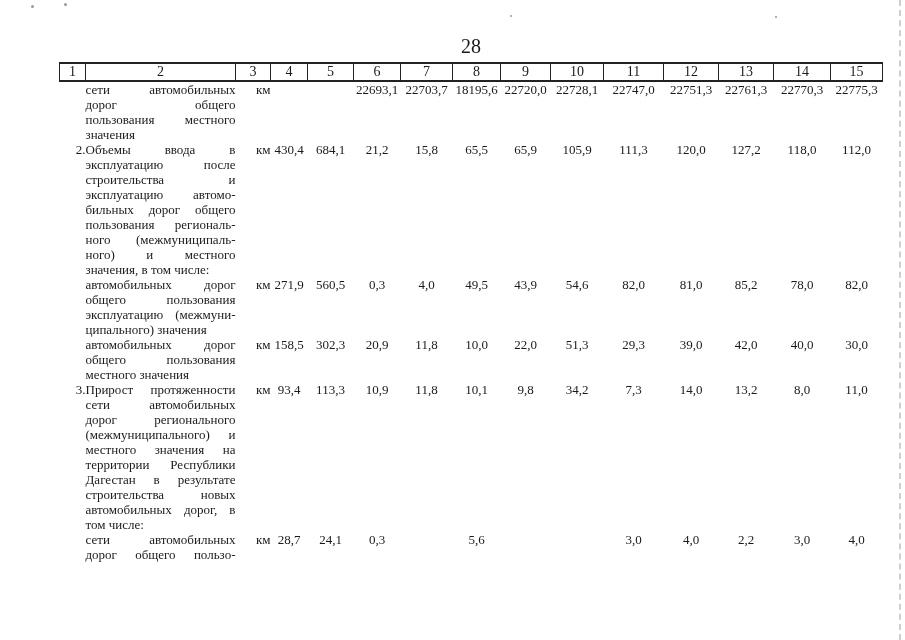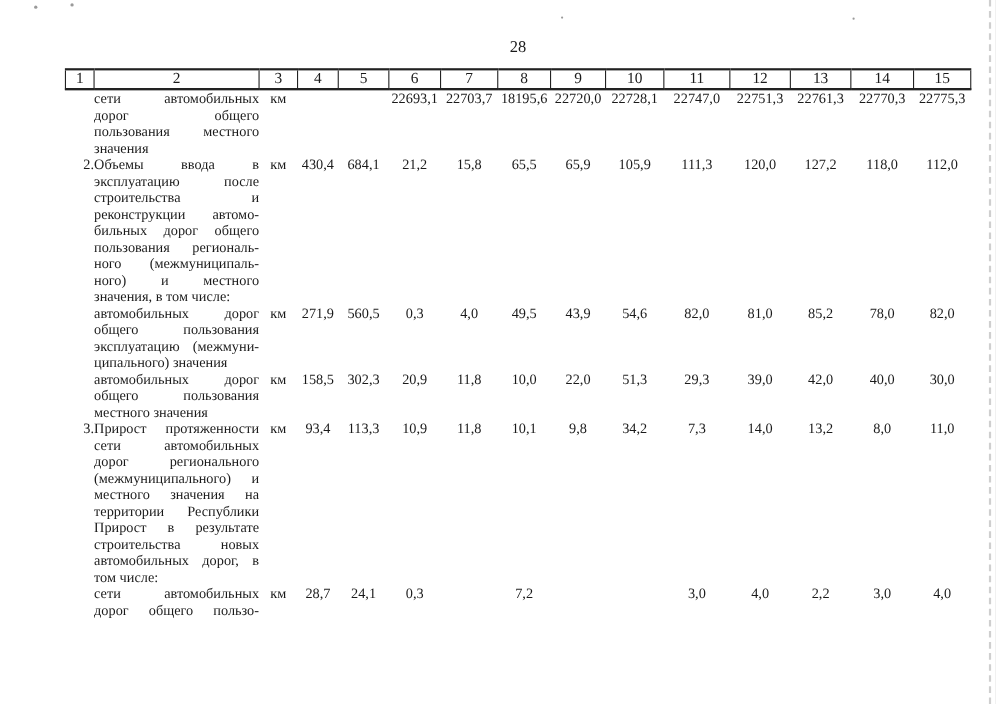--- a/index.html
+++ b/index.html
@@ -11,21 +11,21 @@
     font-family: "Liberation Serif", "DejaVu Serif", serif;
     color: #1a1a1a;
     overflow: hidden;
   }
   .page-number {
     position: absolute;
     top: 35px;
     left: 451px;
     width: 40px;
     text-align: center;
-    font-size: 15px;
+    font-size: 20px;
   }
   table.doc {
     position: absolute;
     left: 59px;
     top: 62px;
     width: 823px;
     border-collapse: collapse;
     table-layout: fixed;
   }
   table.doc thead th {
@@ -48,21 +48,21 @@
     line-height: 15px;
     padding: 0;
   }
   tr.r0 td { padding-top: 9px; }
   tr.r1 td { padding-top: 8px; }
   tr.r2 td { padding-top: 7px; }
   tr.r3 td { padding-top: 6px; }
   tr.r4 td { padding-top: 10px; }
   tr.r5 td { padding-top: 2px; }
   td.num  { text-align: right; padding-right: 6px; }
-  td.unit { text-align: center; }
+  td.unit { text-align: right; }
   td.val  { text-align: center; }
   td.txt .ln {
     text-align: justify;
     text-align-last: justify;
   }
   td.txt .ln-last {
     text-align: center;
     text-align-last: left;
   }
   .edge-dashes {
@@ -157,21 +157,21 @@
         <td class="val">22761,3</td>
         <td class="val">22770,3</td>
         <td class="val">22775,3</td>
       </tr>
       <tr class="r1">
         <td class="num">2.</td>
         <td class="txt">
             <div class="ln">Объемы ввода в</div>
             <div class="ln">эксплуатацию после</div>
             <div class="ln">строительства и</div>
-            <div class="ln">реконструкции автомо-</div>
+            <div class="ln">эксплуатацию автомо-</div>
             <div class="ln">бильных дорог общего</div>
             <div class="ln">пользования региональ-</div>
             <div class="ln">ного (межмуниципаль-</div>
             <div class="ln">ного) и местного</div>
             <div class="ln-last">значения, в том числе:</div>
           </td>
         <td class="unit">км</td>
         <td class="val">430,4</td>
         <td class="val">684,1</td>
         <td class="val">21,2</td>
@@ -230,21 +230,21 @@
       </tr>
       <tr class="r4">
         <td class="num">3.</td>
         <td class="txt">
             <div class="ln">Прирост протяженности</div>
             <div class="ln">сети автомобильных</div>
             <div class="ln">дорог регионального</div>
             <div class="ln">(межмуниципального) и</div>
             <div class="ln">местного значения на</div>
             <div class="ln">территории Республики</div>
-            <div class="ln">Прирост в результате</div>
+            <div class="ln">Дагестан в результате</div>
             <div class="ln">строительства новых</div>
             <div class="ln">автомобильных дорог, в</div>
             <div class="ln-last">том числе:</div>
           </td>
         <td class="unit">км</td>
         <td class="val">93,4</td>
         <td class="val">113,3</td>
         <td class="val">10,9</td>
         <td class="val">11,8</td>
         <td class="val">10,1</td>
@@ -260,21 +260,21 @@
         <td class="num"></td>
         <td class="txt">
             <div class="ln">сети автомобильных</div>
             <div class="ln">дорог общего пользо-</div>
           </td>
         <td class="unit">км</td>
         <td class="val">28,7</td>
         <td class="val">24,1</td>
         <td class="val">0,3</td>
         <td class="val"></td>
-        <td class="val">7,2</td>
+        <td class="val">5,6</td>
         <td class="val"></td>
         <td class="val"></td>
         <td class="val">3,0</td>
         <td class="val">4,0</td>
         <td class="val">2,2</td>
         <td class="val">3,0</td>
         <td class="val">4,0</td>
       </tr>
     </tbody>
   </table>

